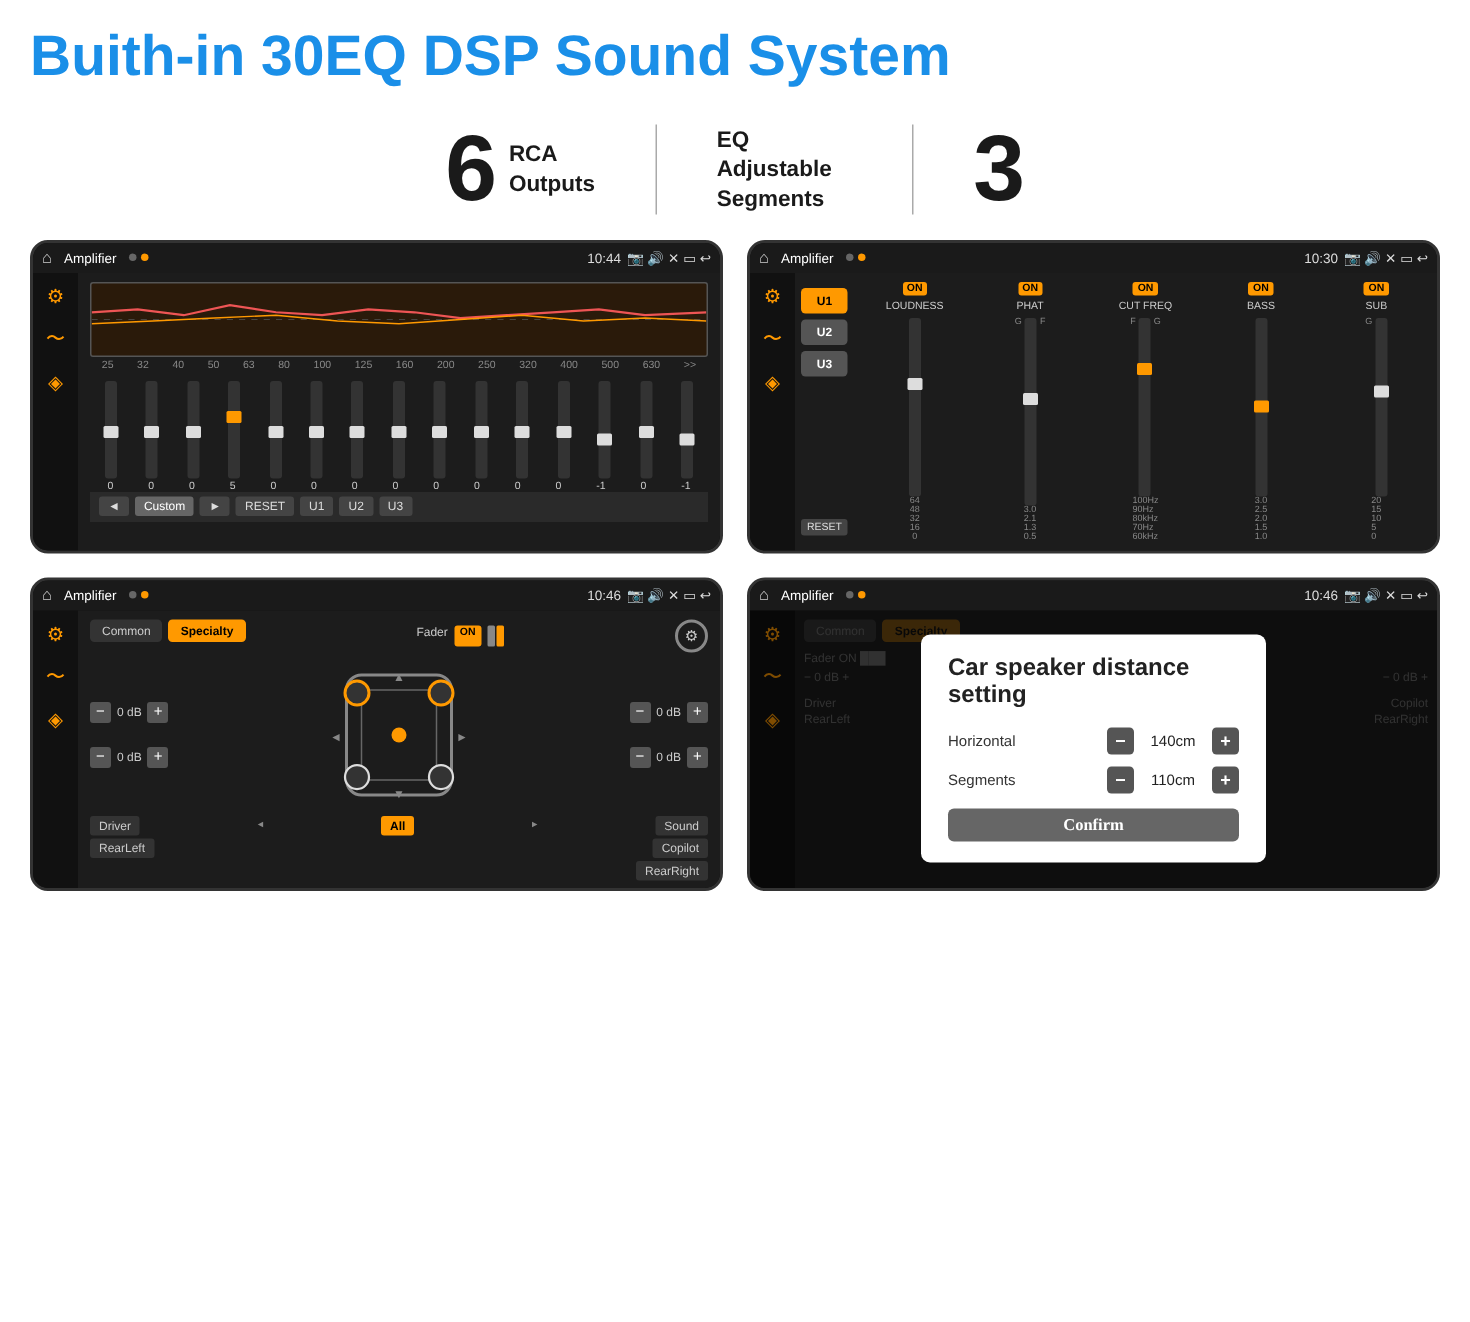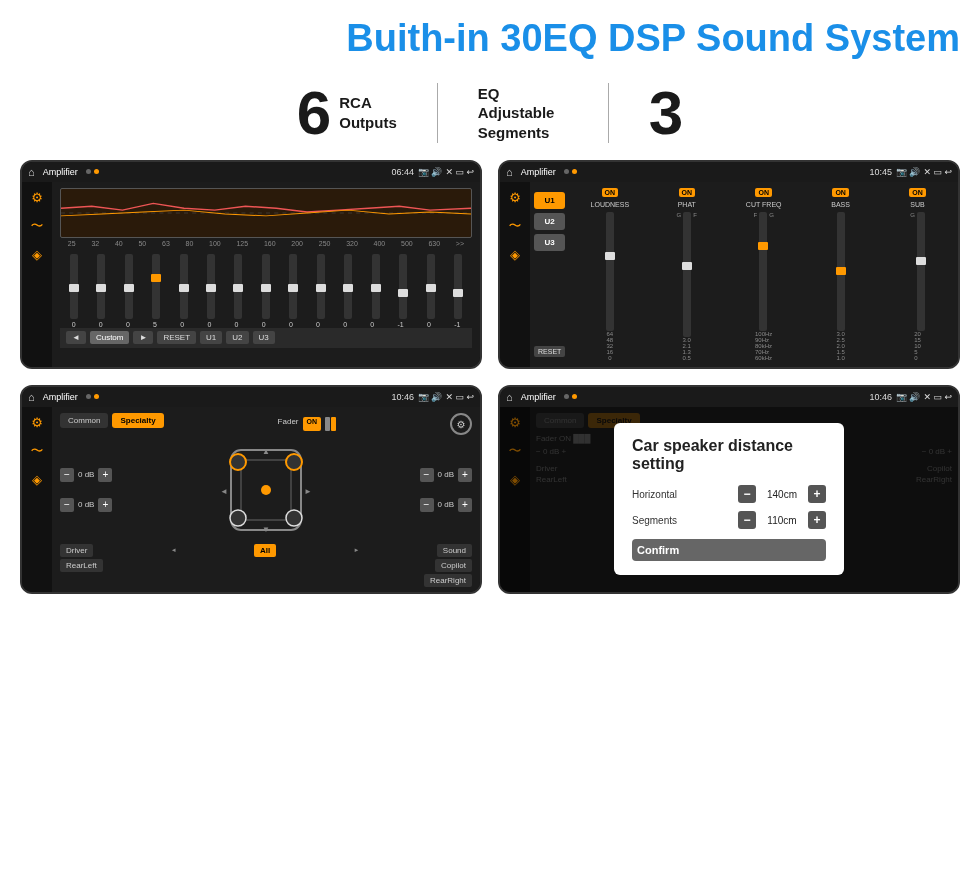--- a/index.html
+++ b/index.html
@@ -5,21 +5,21 @@
     * { margin: 0; padding: 0; box-sizing: border-box; }
     body {
       width: 980px;
       height: 881px;
       background: #ffffff;
       font-family: Arial, sans-serif;
       overflow: hidden;
     }
 
     .page-title {
-      text-align: right;
+      text-align: left;
       padding: 18px 20px 12px;
       font-size: 38px;
       font-weight: 900;
       color: #1a8fe8;
       line-height: 1.1;
     }
 
     .stats-row {
       display: flex;
       justify-content: center;
@@ -415,23 +415,25 @@
       color: #222;
       min-width: 40px;
       text-align: center;
     }
 
     .dialog-confirm {
       background: #666;
       color: #fff;
       font-size: 11px;
       font-weight: bold;
+      text-align: center;
       padding: 5px;
       border-radius: 4px;
       margin-top: 10px;
+      font-family: Liberation Serif, serif;
     }
   </style>
 </head>
 <body>
 
 <h1 class="page-title">Buith-in 30EQ DSP Sound System</h1>
 
 <div class="stats-row">
   <div class="stat-item">
     <span class="stat-number">6</span>
@@ -451,21 +453,21 @@
 
   <div class="screen-container">
     <div class="status-bar">
       <span class="home-icon">⌂</span>
       <span class="title">Amplifier</span>
       <span class="dots">
         <span class="dot"></span>
         <span class="dot orange"></span>
       </span>
       <span class="spacer"></span>
-      <span class="time">06:44</span>
+      <span class="time">10:44</span>
       <span class="icons">📷 🔊 ✕ ▭ ↩</span>
     </div>
     <div class="screen1-body">
       <div class="side-icons">
         <span class="side-icon">⚙</span>
         <span class="side-icon">〜</span>
         <span class="side-icon">◈</span>
       </div>
       <div class="eq-content">
         <div class="eq-graph">
@@ -575,21 +577,21 @@
 
   <div class="screen-container">
     <div class="status-bar">
       <span class="home-icon">⌂</span>
       <span class="title">Amplifier</span>
       <span class="dots">
         <span class="dot"></span>
         <span class="dot orange"></span>
       </span>
       <span class="spacer"></span>
-      <span class="time">10:45</span>
+      <span class="time">10:30</span>
       <span class="icons">📷 🔊 ✕ ▭ ↩</span>
     </div>
     <div class="screen2-body">
       <div class="side-icons">
         <span class="side-icon">⚙</span>
         <span class="side-icon">〜</span>
         <span class="side-icon">◈</span>
       </div>
       <div class="u-buttons">
         <span class="u-btn">U1</span>

